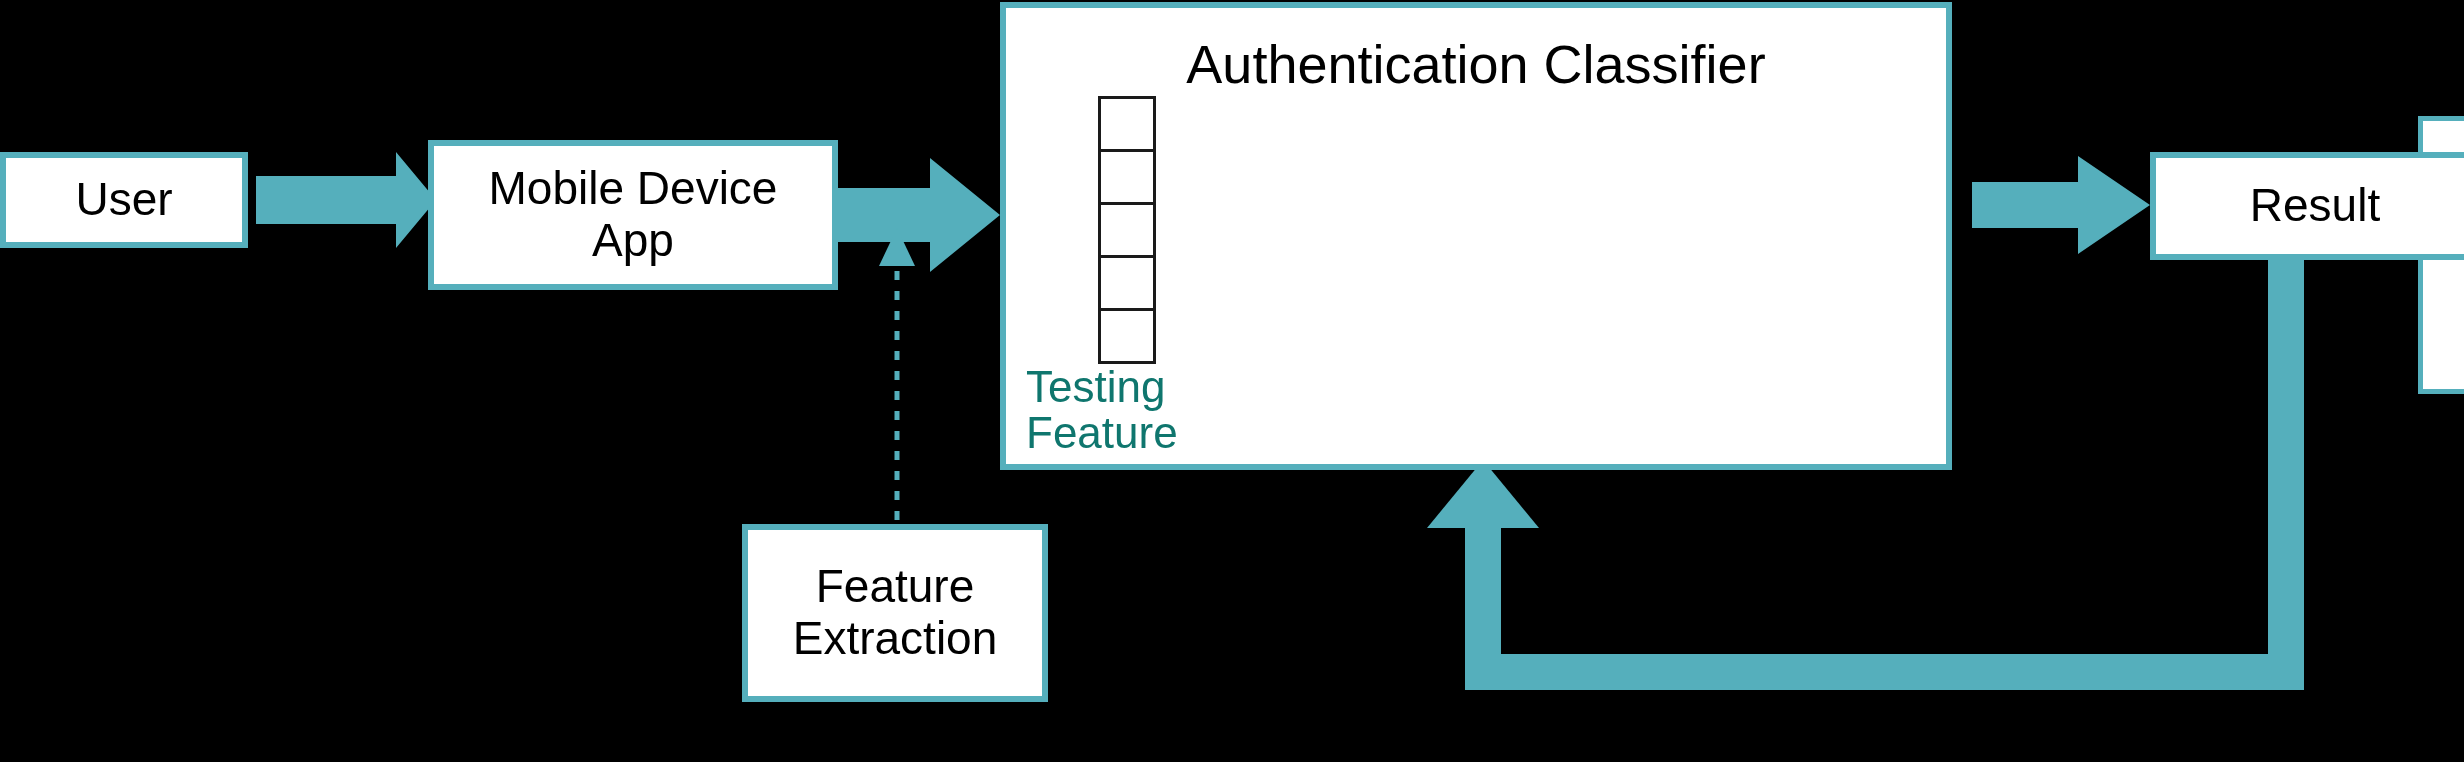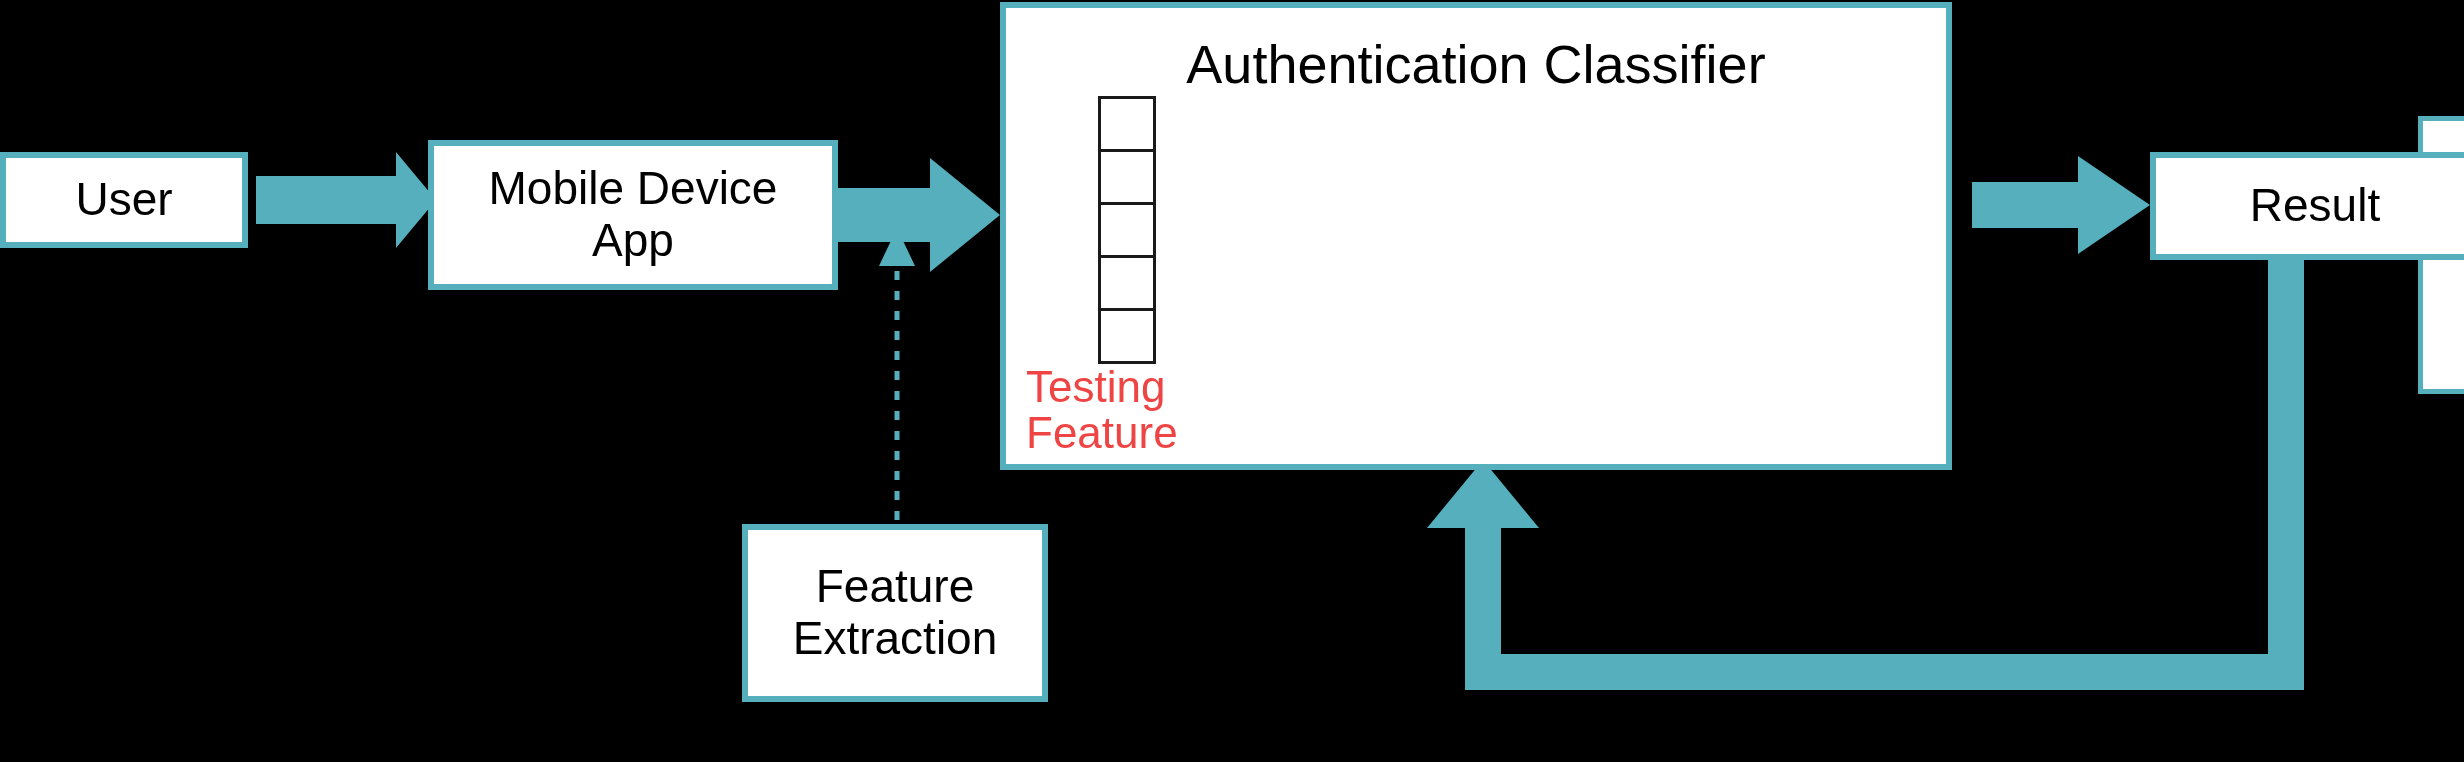--- a/index.html
+++ b/index.html
@@ -46,21 +46,21 @@
     left: 0; right: 0; top: 26px;
     text-align: center;
     font-size: 54px;
     color: #000000;
   }
   #testing-feature-label {
     position: absolute;
     left: 20px;
     top: 356px;
     font-size: 44px;
-    color: #ef4444;
+    color: #0f766e;
     line-height: 1.05;
     text-align: left;
     white-space: pre-line;
     z-index: 7;
   }
   #feature-vector {
     position: absolute;
     left: 92px;
     top: 88px;
     width: 58px;

